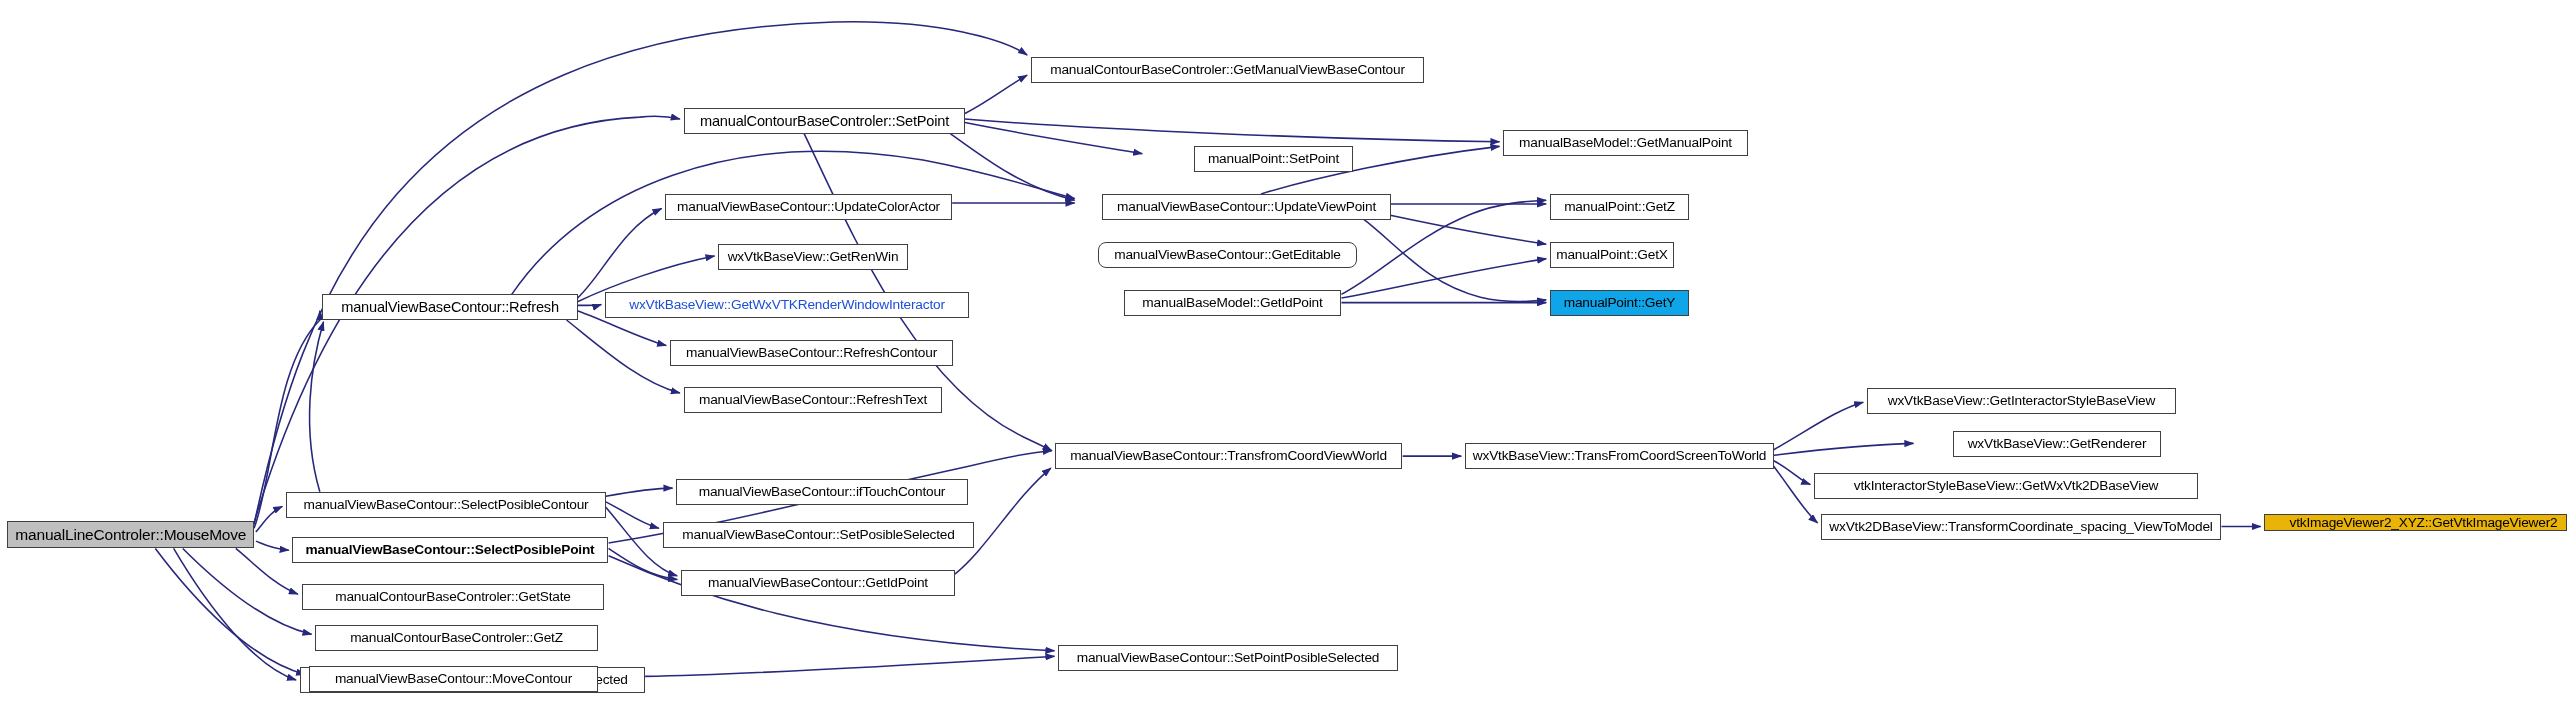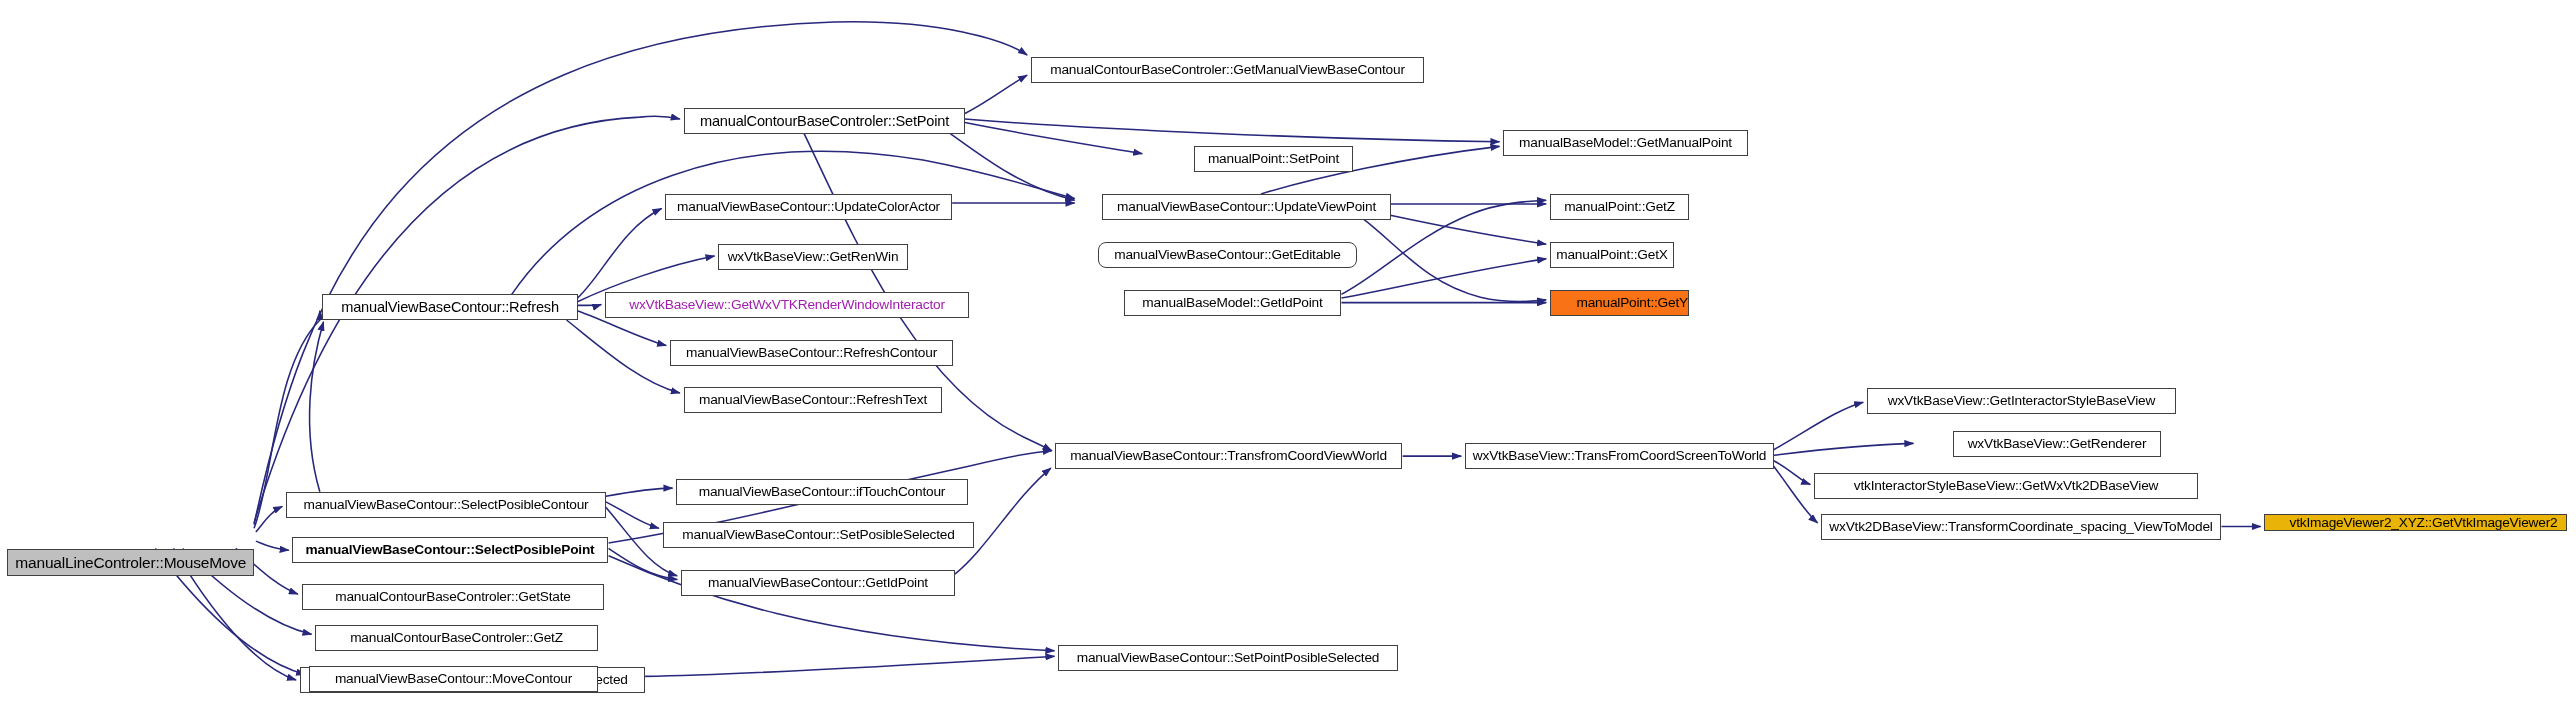--- a/index.html
+++ b/index.html
@@ -2,21 +2,21 @@
 <html style="font-size:14.6px"><head>
 <meta charset="utf-8">
 <style>
   html,body{margin:0;padding:0;background:#ffffff;}
   body{font-family:"Liberation Sans",sans-serif;}
   #canvas{position:relative;width:2576px;height:714px;background:#ffffff;overflow:hidden;}
   #edges{position:absolute;left:0;top:0;width:2576px;height:714px;}
   .node{position:absolute;box-sizing:border-box;border:1.5px solid #404040;background:#ffffff;
         display:flex;align-items:center;justify-content:center;white-space:nowrap;
         font-family:"Liberation Sans",sans-serif;color:#000000;letter-spacing:-0.2px;}
-  .node.root{background:#bfbfbf;border-color:#404040;margin-top:28px;}
+  .node.root{background:#bfbfbf;border-color:#404040;}
   .nlabel{pointer-events:none;}
 </style>
 </head>
 <body>
 
 <div id="canvas">
   <svg id="edges" viewBox="0 0 2819 781" xmlns="http://www.w3.org/2000/svg">
     <defs>
       <marker id="arrow" markerWidth="11" markerHeight="8" refX="10" refY="4" orient="auto" markerUnits="userSpaceOnUse">
         <path d="M0,0 L11,4 L0,8 z" fill="#27277c"></path>
@@ -98,27 +98,27 @@
       </div>
       <div class="node" style="left: 1098px; top: 242px; width: 259px; height: 25.6px; font-size: 13.7px; background: rgb(255, 255, 255); border-color: rgb(64, 64, 64); color: rgb(0, 0, 0); border-radius: 8px;">
         <span class="nlabel">manualViewBaseContour::GetEditable</span>
       </div>
       <div class="node" style="left: 1550px; top: 242px; width: 124px; height: 25.6px; font-size: 13.7px; background: rgb(255, 255, 255); border-color: rgb(64, 64, 64); color: rgb(0, 0, 0);">
         <span class="nlabel">manualPoint::GetX</span>
       </div>
       <div class="node" style="left: 322px; top: 294px; width: 256px; height: 25.6px; font-size: 14.6px; background: rgb(255, 255, 255); border-color: rgb(64, 64, 64); color: rgb(0, 0, 0);">
         <span class="nlabel">manualViewBaseContour::Refresh</span>
       </div>
-      <div class="node" style="left: 605px; top: 292px; width: 364px; height: 25.6px; font-size: 13.7px; background: rgb(255, 255, 255); border-color: rgb(64, 64, 64); color: #a21caf;">
+      <div class="node" style="left: 605px; top: 292px; width: 364px; height: 25.6px; font-size: 13.7px; background: rgb(255, 255, 255); border-color: rgb(64, 64, 64); color: #1d4ed8;">
         <span class="nlabel">wxVtkBaseView::GetWxVTKRenderWindowInteractor</span>
       </div>
       <div class="node" style="left: 1124px; top: 290px; width: 217px; height: 25.6px; font-size: 13.7px; background: rgb(255, 255, 255); border-color: rgb(64, 64, 64); color: rgb(0, 0, 0);">
         <span class="nlabel">manualBaseModel::GetIdPoint</span>
       </div>
-      <div class="node" style="left: 1550px; top: 290px; width: 139px; height: 25.6px; font-size: 13.7px; background: #f97316; border-color: rgb(64, 64, 64); color: rgb(0, 0, 0); justify-content: flex-end;">
+      <div class="node" style="left: 1550px; top: 290px; width: 139px; height: 25.6px; font-size: 13.7px; background: #0ea5e9; border-color: rgb(64, 64, 64); color: rgb(0, 0, 0);">
         <span class="nlabel">manualPoint::GetY</span>
       </div>
       <div class="node" style="left: 670px; top: 340px; width: 283px; height: 25.6px; font-size: 13.7px; background: rgb(255, 255, 255); border-color: rgb(64, 64, 64); color: rgb(0, 0, 0);">
         <span class="nlabel">manualViewBaseContour::RefreshContour</span>
       </div>
       <div class="node" style="left: 1867px; top: 388px; width: 309px; height: 25.6px; font-size: 13.7px; background: rgb(255, 255, 255); border-color: rgb(64, 64, 64); color: rgb(0, 0, 0);">
         <span class="nlabel">wxVtkBaseView::GetInteractorStyleBaseView</span>
       </div>
       <div class="node" style="left: 684px; top: 387px; width: 258px; height: 25.6px; font-size: 13.7px; background: rgb(255, 255, 255); border-color: rgb(64, 64, 64); color: rgb(0, 0, 0);">
         <span class="nlabel">manualViewBaseContour::RefreshText</span>

